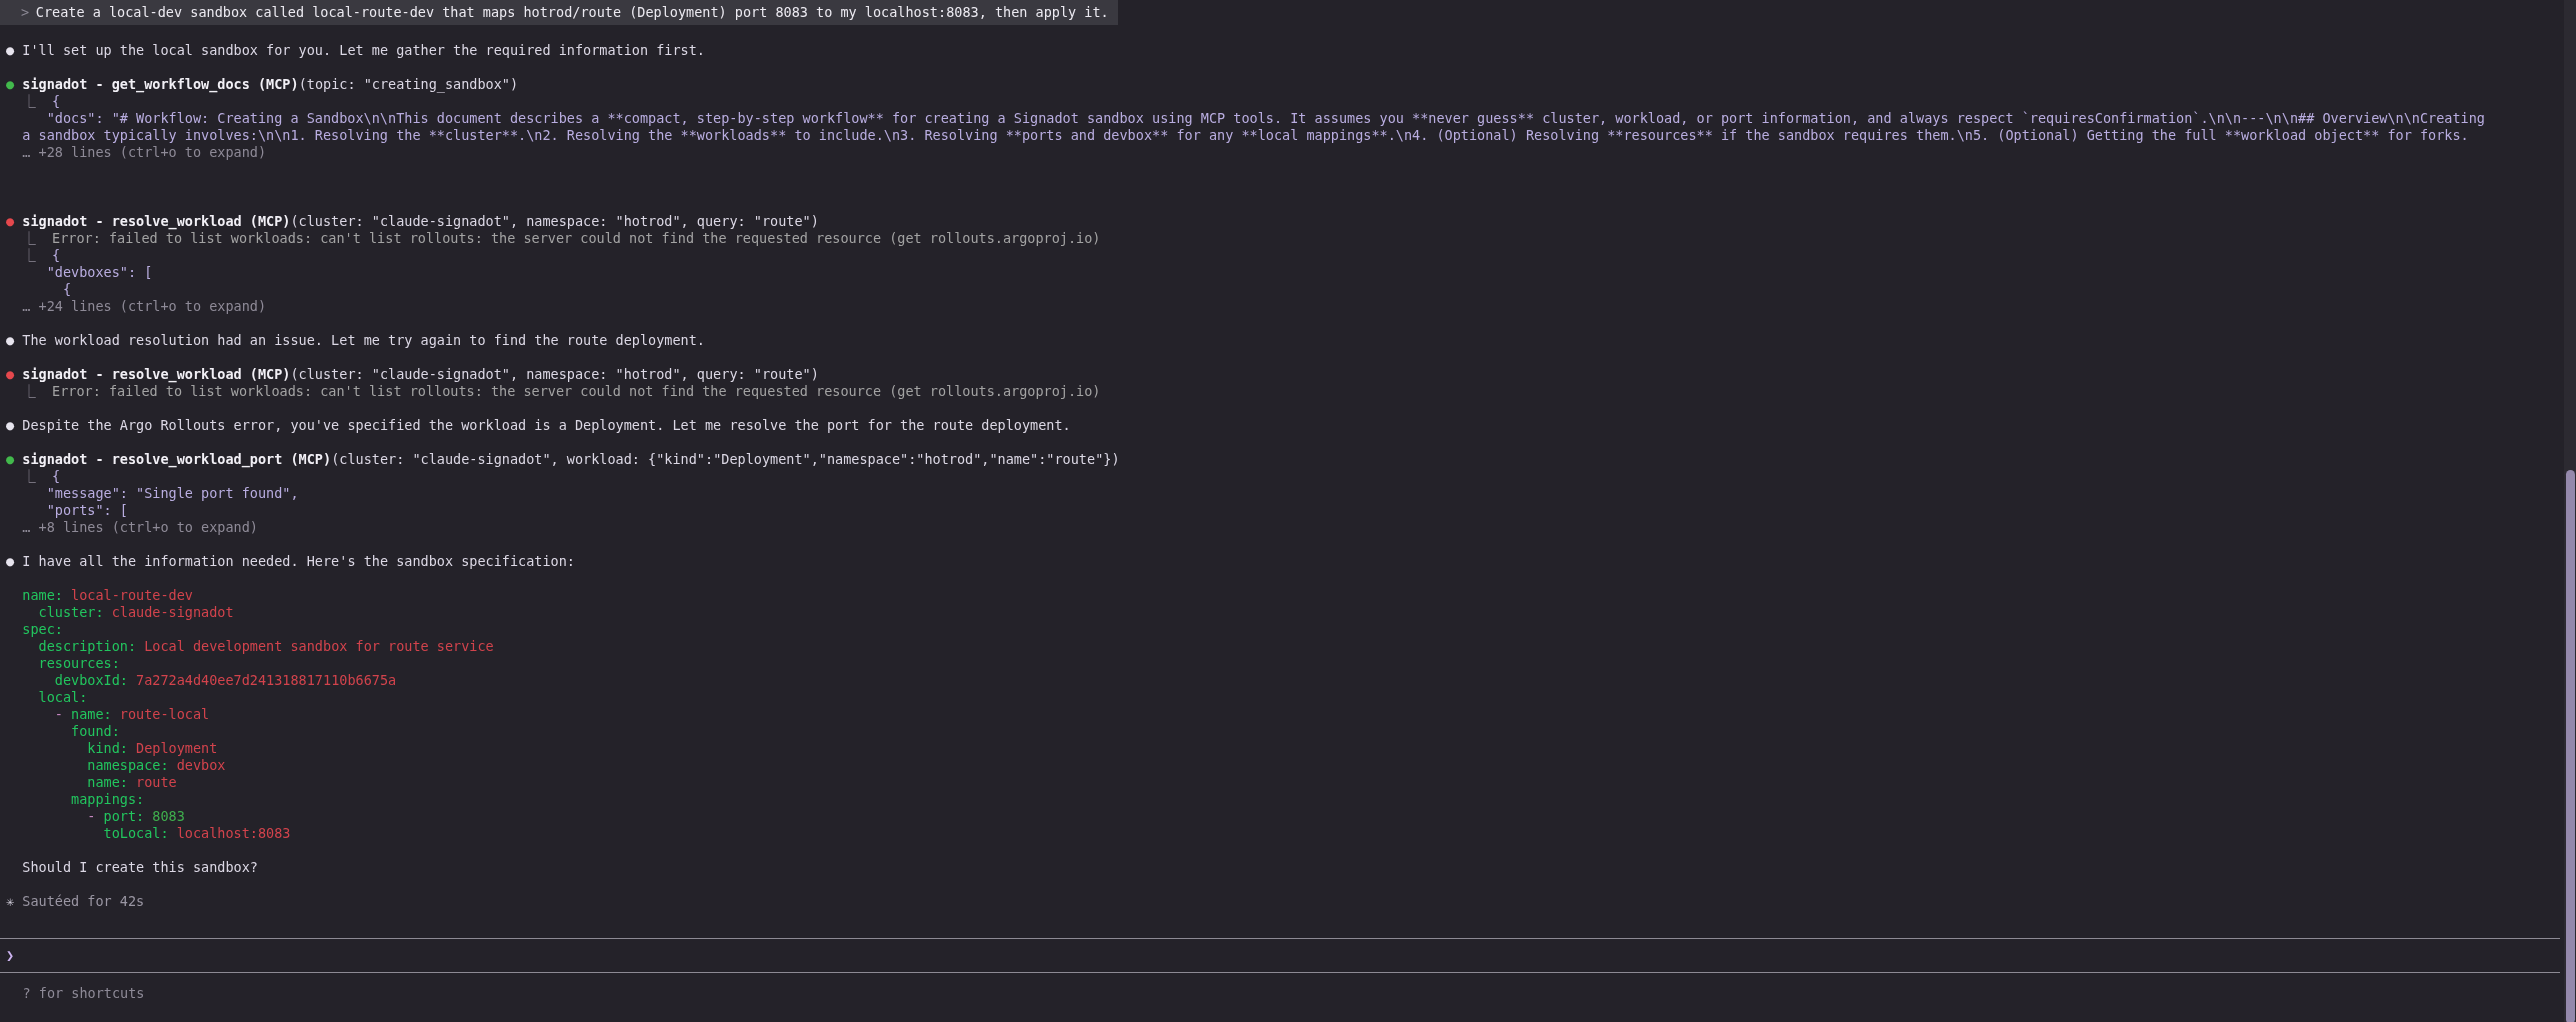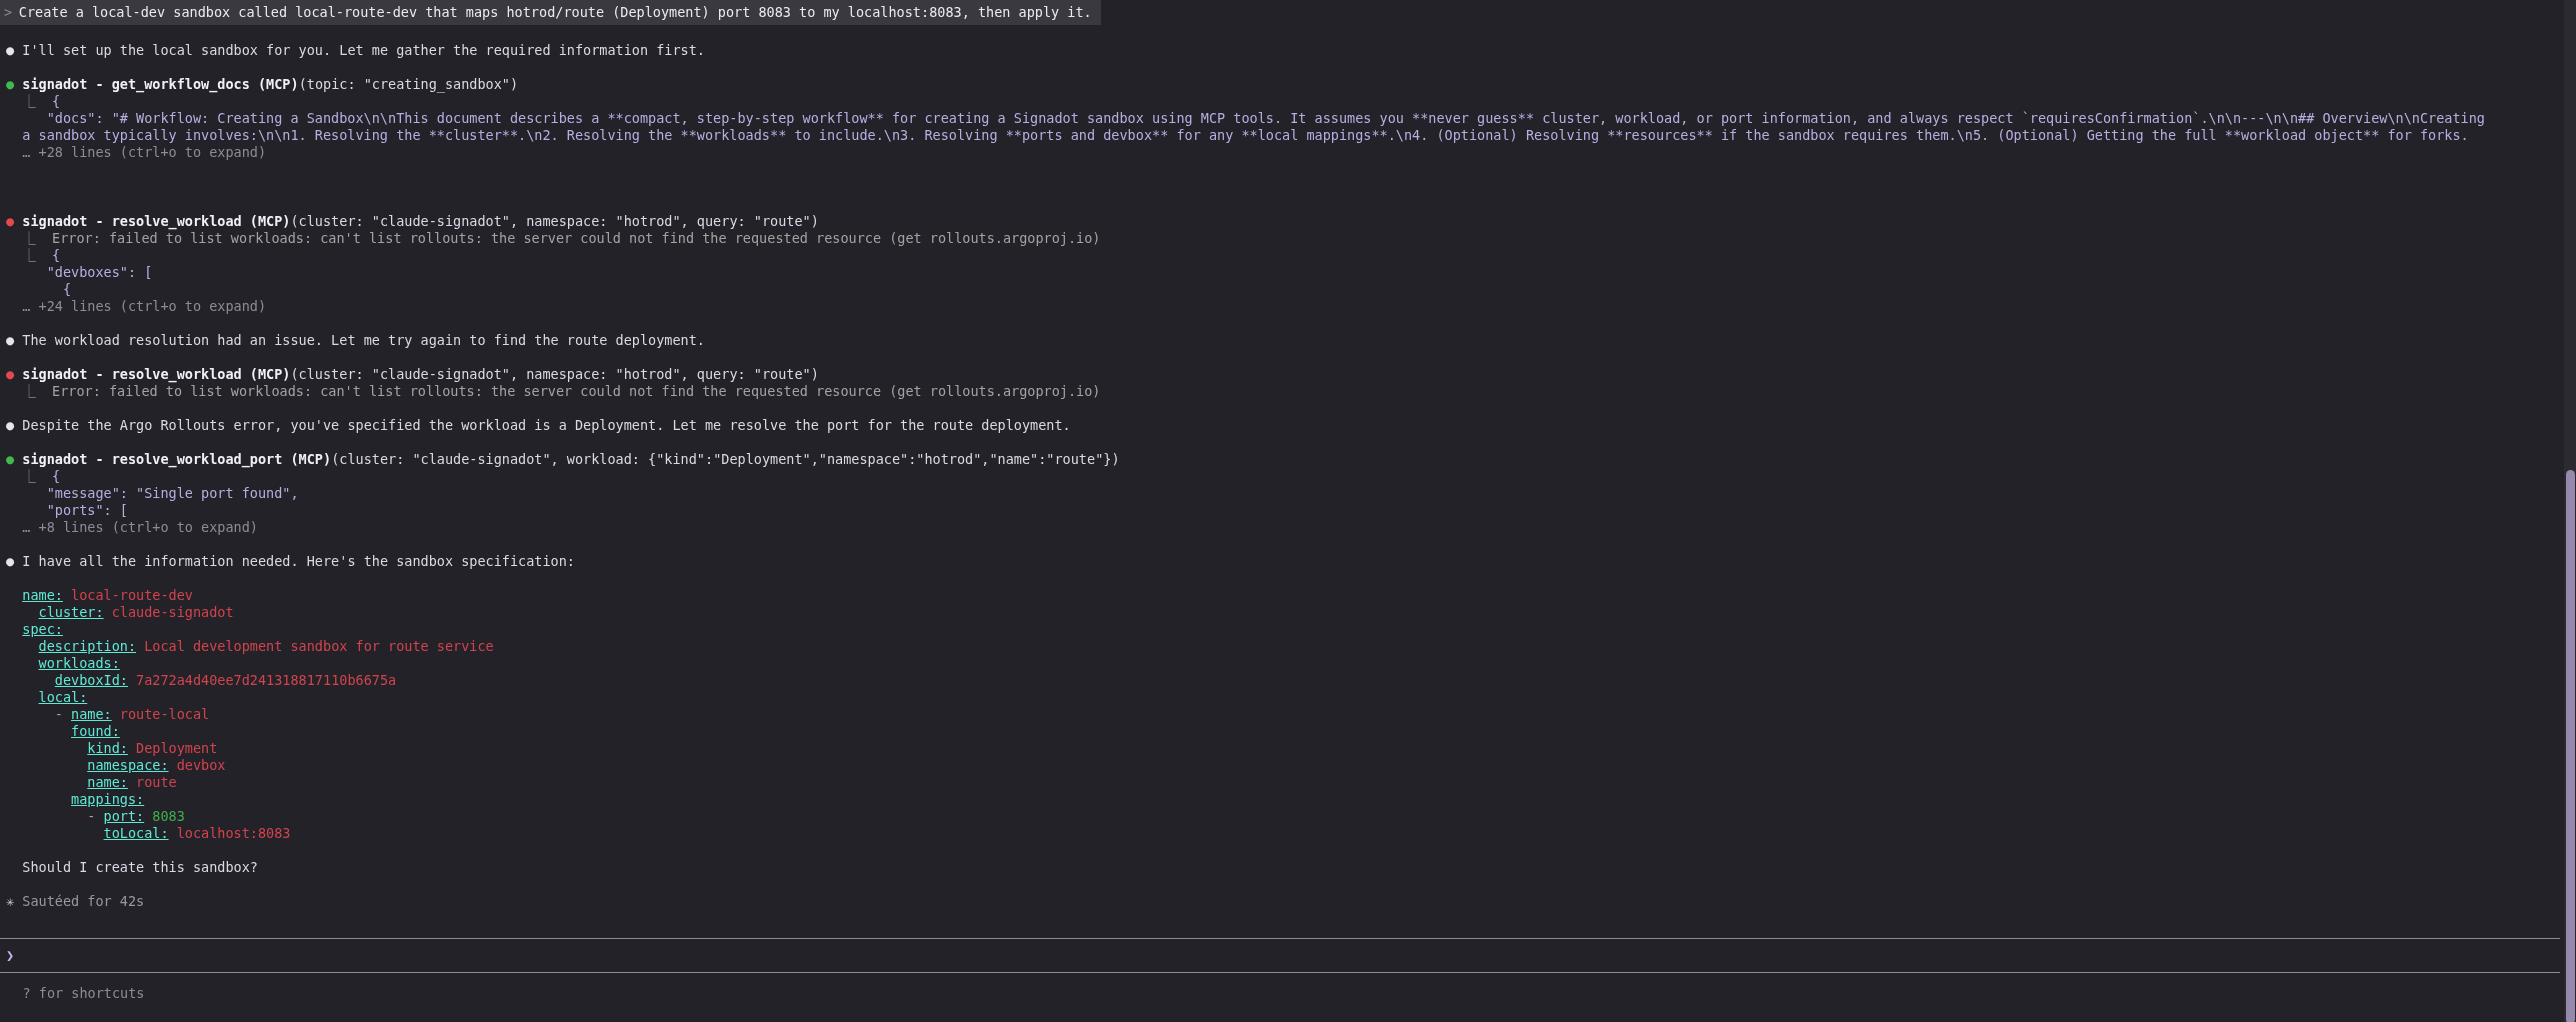--- a/index.html
+++ b/index.html
@@ -7,34 +7,34 @@
     width:2576px;height:1023px;position:relative;overflow:hidden;
     background:#242229;
     font-family:"DejaVu Sans Mono","Liberation Mono",monospace;
     font-size:13.5px;line-height:17px;color:#dcd8e5;
   }
   #term{position:absolute;top:0;left:0;right:16.5px;padding-left:6px;}
   .line{white-space:pre;height:17px;}
   .block{margin:0;}
   
   .user-line{height:25px;line-height:25px;margin-left:-6px;}
-  .user-chip{display:inline-block;background:#3a3940;height:25px;padding:0 9px 0 4px;color:#eceaf1;}
+  .user-chip{display:inline-block;background:#3a3940;height:25px;padding:0 9px 0 21px;color:#eceaf1;}
   .user-prompt{color:#8b8894;padding-right:6.7px;}
   
   .b-plain{color:#e7e4ee;}
   .b-ok{color:#42b94c;}
   .b-err{color:#e5484d;}
   .t-title{font-weight:bold;color:#f2f0f6;}
   .t-args{color:#dcd8e5;}
   
   .c-plain{color:#dcd8e5;}
   .c-res{color:#b9ade0;}
   .c-dim{color:#8e8a97;}
   .c-err{color:#a3a3a3;}
-  .c-key{color:#5eead4;text-decoration:underline;}
+  .c-key{color:#22c55e;}
   .c-val{color:#d2434c;}
   .c-num{color:#3fae4d;}
   .c-dash{color:#c586c0;}
   .c-text{color:#dcd8e5;}
   
   .spinner{color:#d7d3e0;}
   .status-text{color:#9a96a3;}
   
   #input-box{
     position:absolute;left:0;right:16.5px;top:938px;height:35px;box-sizing:border-box;
@@ -90,21 +90,21 @@
       <div class="line"><span class="c-dim">  … +8 lines (ctrl+o to expand)</span></div>
     </div>
     <div class="block" style="margin-top: 17px;">
       <div class="line"><span class="b-plain">●</span><span class="c-text"> I have all the information needed. Here's the sandbox specification:</span></div>
     </div>
     <div class="block" style="margin-top: 17px;">
       <div class="line"><span class="c-plain">  </span><span class="c-key">name:</span><span class="c-val"> local-route-dev</span></div>
       <div class="line"><span class="c-plain">    </span><span class="c-key">cluster:</span><span class="c-val"> claude-signadot</span></div>
       <div class="line"><span class="c-plain">  </span><span class="c-key">spec:</span></div>
       <div class="line"><span class="c-plain">    </span><span class="c-key">description:</span><span class="c-val"> Local development sandbox for route service</span></div>
-      <div class="line"><span class="c-plain">    </span><span class="c-key">workloads:</span></div>
+      <div class="line"><span class="c-plain">    </span><span class="c-key">resources:</span></div>
       <div class="line"><span class="c-plain">      </span><span class="c-key">devboxId:</span><span class="c-val"> 7a272a4d40ee7d241318817110b6675a</span></div>
       <div class="line"><span class="c-plain">    </span><span class="c-key">local:</span></div>
       <div class="line"><span class="c-plain">      </span><span class="c-dash">- </span><span class="c-key">name:</span><span class="c-val"> route-local</span></div>
       <div class="line"><span class="c-plain">        </span><span class="c-key">found:</span></div>
       <div class="line"><span class="c-plain">          </span><span class="c-key">kind:</span><span class="c-val"> Deployment</span></div>
       <div class="line"><span class="c-plain">          </span><span class="c-key">namespace:</span><span class="c-val"> devbox</span></div>
       <div class="line"><span class="c-plain">          </span><span class="c-key">name:</span><span class="c-val"> route</span></div>
       <div class="line"><span class="c-plain">        </span><span class="c-key">mappings:</span></div>
       <div class="line"><span class="c-plain">          </span><span class="c-dash">- </span><span class="c-key">port:</span><span class="c-num"> 8083</span></div>
       <div class="line"><span class="c-plain">            </span><span class="c-key">toLocal:</span><span class="c-val"> localhost:8083</span></div>

